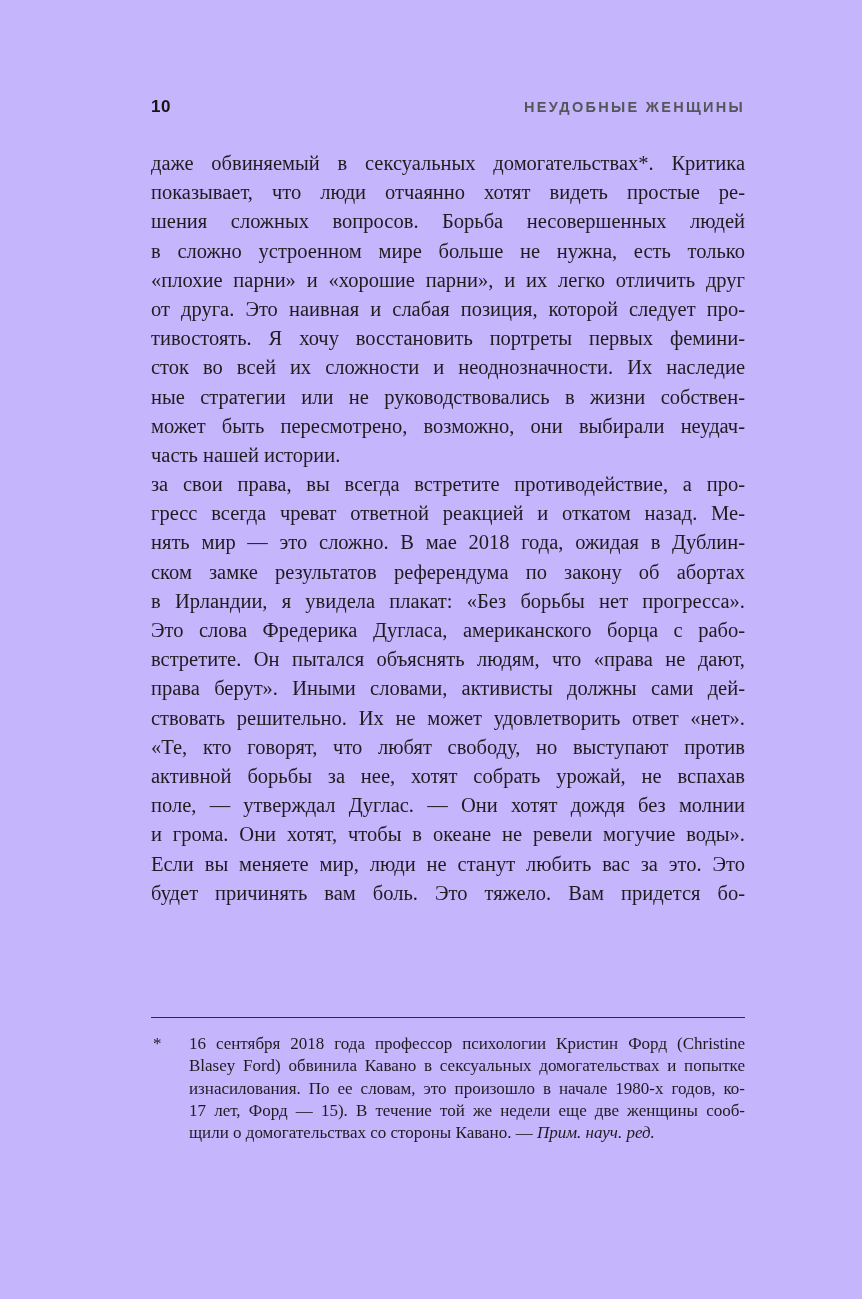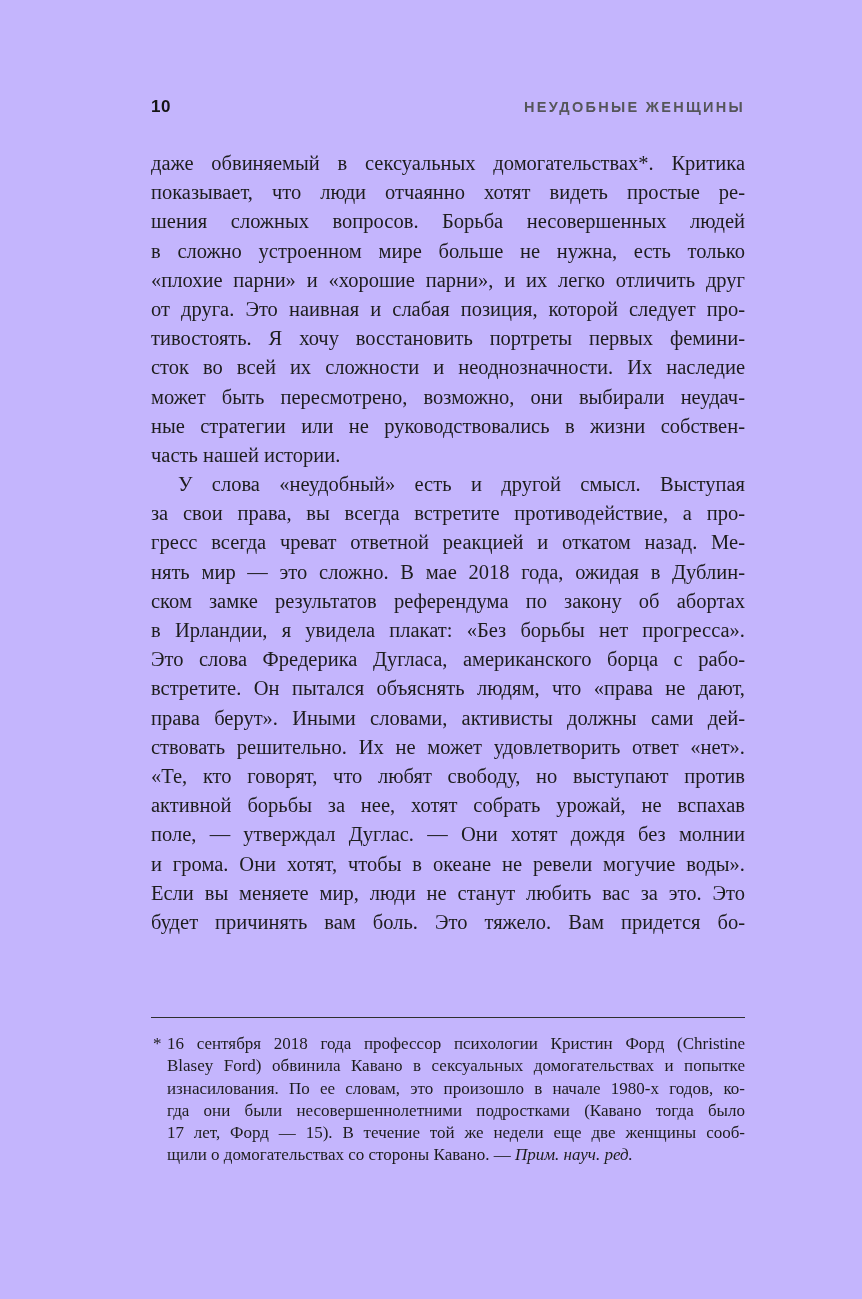--- a/index.html
+++ b/index.html
@@ -65,21 +65,21 @@
     top: 1033px;
     width: 594px;
     font-size: 17px;
     line-height: 22.3px;
   }
   .fn-marker {
     position: absolute;
     left: 2px;
     top: 0;
   }
-  .fn-text { margin-left: 16px; }
+  .fn-text { margin-left: 38px; }
   .fn-text .line { height: 22.3px; }
   .italic { font-style: italic; }
 </style>
 </head>
 <body>
 
 <div class="page">
 
   <div class="page-header">
     <span class="page-num">10</span>
@@ -88,24 +88,23 @@
 
   <div class="body-text">
       <div class="line">даже обвиняемый в сексуальных домогательствах*. Критика</div>
       <div class="line">показывает, что люди отчаянно хотят видеть простые ре-</div>
       <div class="line">шения сложных вопросов. Борьба несовершенных людей</div>
       <div class="line">в сложно устроенном мире больше не нужна, есть только</div>
       <div class="line">«плохие парни» и «хорошие парни», и их легко отличить друг</div>
       <div class="line">от друга. Это наивная и слабая позиция, которой следует про-</div>
       <div class="line">тивостоять. Я хочу восстановить портреты первых фемини-</div>
       <div class="line">сток во всей их сложности и неоднозначности. Их наследие</div>
+      <div class="line">ные стратегии или не руководствовались в жизни собствен-</div>
       <div class="line">может быть пересмотрено, возможно, они выбирали неудач-</div>
-      <div class="line">ные стратегии или не руководствовались в жизни собствен-</div>
       <div class="line no-stretch">часть нашей истории.</div>
-      <div class="line indent">У слова «неудобный» есть и другой смысл. Выступая</div>
       <div class="line">за свои права, вы всегда встретите противодействие, а про-</div>
       <div class="line">гресс всегда чреват ответной реакцией и откатом назад. Ме-</div>
       <div class="line">нять мир — это сложно. В мае 2018 года, ожидая в Дублин-</div>
       <div class="line">ском замке результатов референдума по закону об абортах</div>
       <div class="line">в Ирландии, я увидела плакат: «Без борьбы нет прогресса».</div>
       <div class="line">Это слова Фредерика Дугласа, американского борца с рабо-</div>
       <div class="line">встретите. Он пытался объяснять людям, что «права не дают,</div>
       <div class="line">права берут». Иными словами, активисты должны сами дей-</div>
       <div class="line">ствовать решительно. Их не может удовлетворить ответ «нет».</div>
       <div class="line">«Те, кто говорят, что любят свободу, но выступают против</div>
@@ -117,19 +116,18 @@
     </div>
 
   <div class="fn-rule"></div>
 
   <div class="footnote">
     <span class="fn-marker">*</span>
     <div class="fn-text">
         <div class="line">16 сентября 2018 года профессор психологии Кристин Форд (Christine</div>
         <div class="line">Blasey Ford) обвинила Кавано в сексуальных домогательствах и попытке</div>
         <div class="line">изнасилования. По ее словам, это произошло в начале 1980-х годов, ко-</div>
-        <div class="line">гда они были несовершеннолетними подростками (Кавано тогда было</div>
         <div class="line">17 лет, Форд — 15). В течение той же недели еще две женщины сооб-</div>
         <div class="line no-stretch"><span>щили о домогательствах со стороны Кавано. — </span><span class="italic">Прим. науч. ред.</span></div>
       </div>
   </div>
 
 </div>
 
 </body></html>

